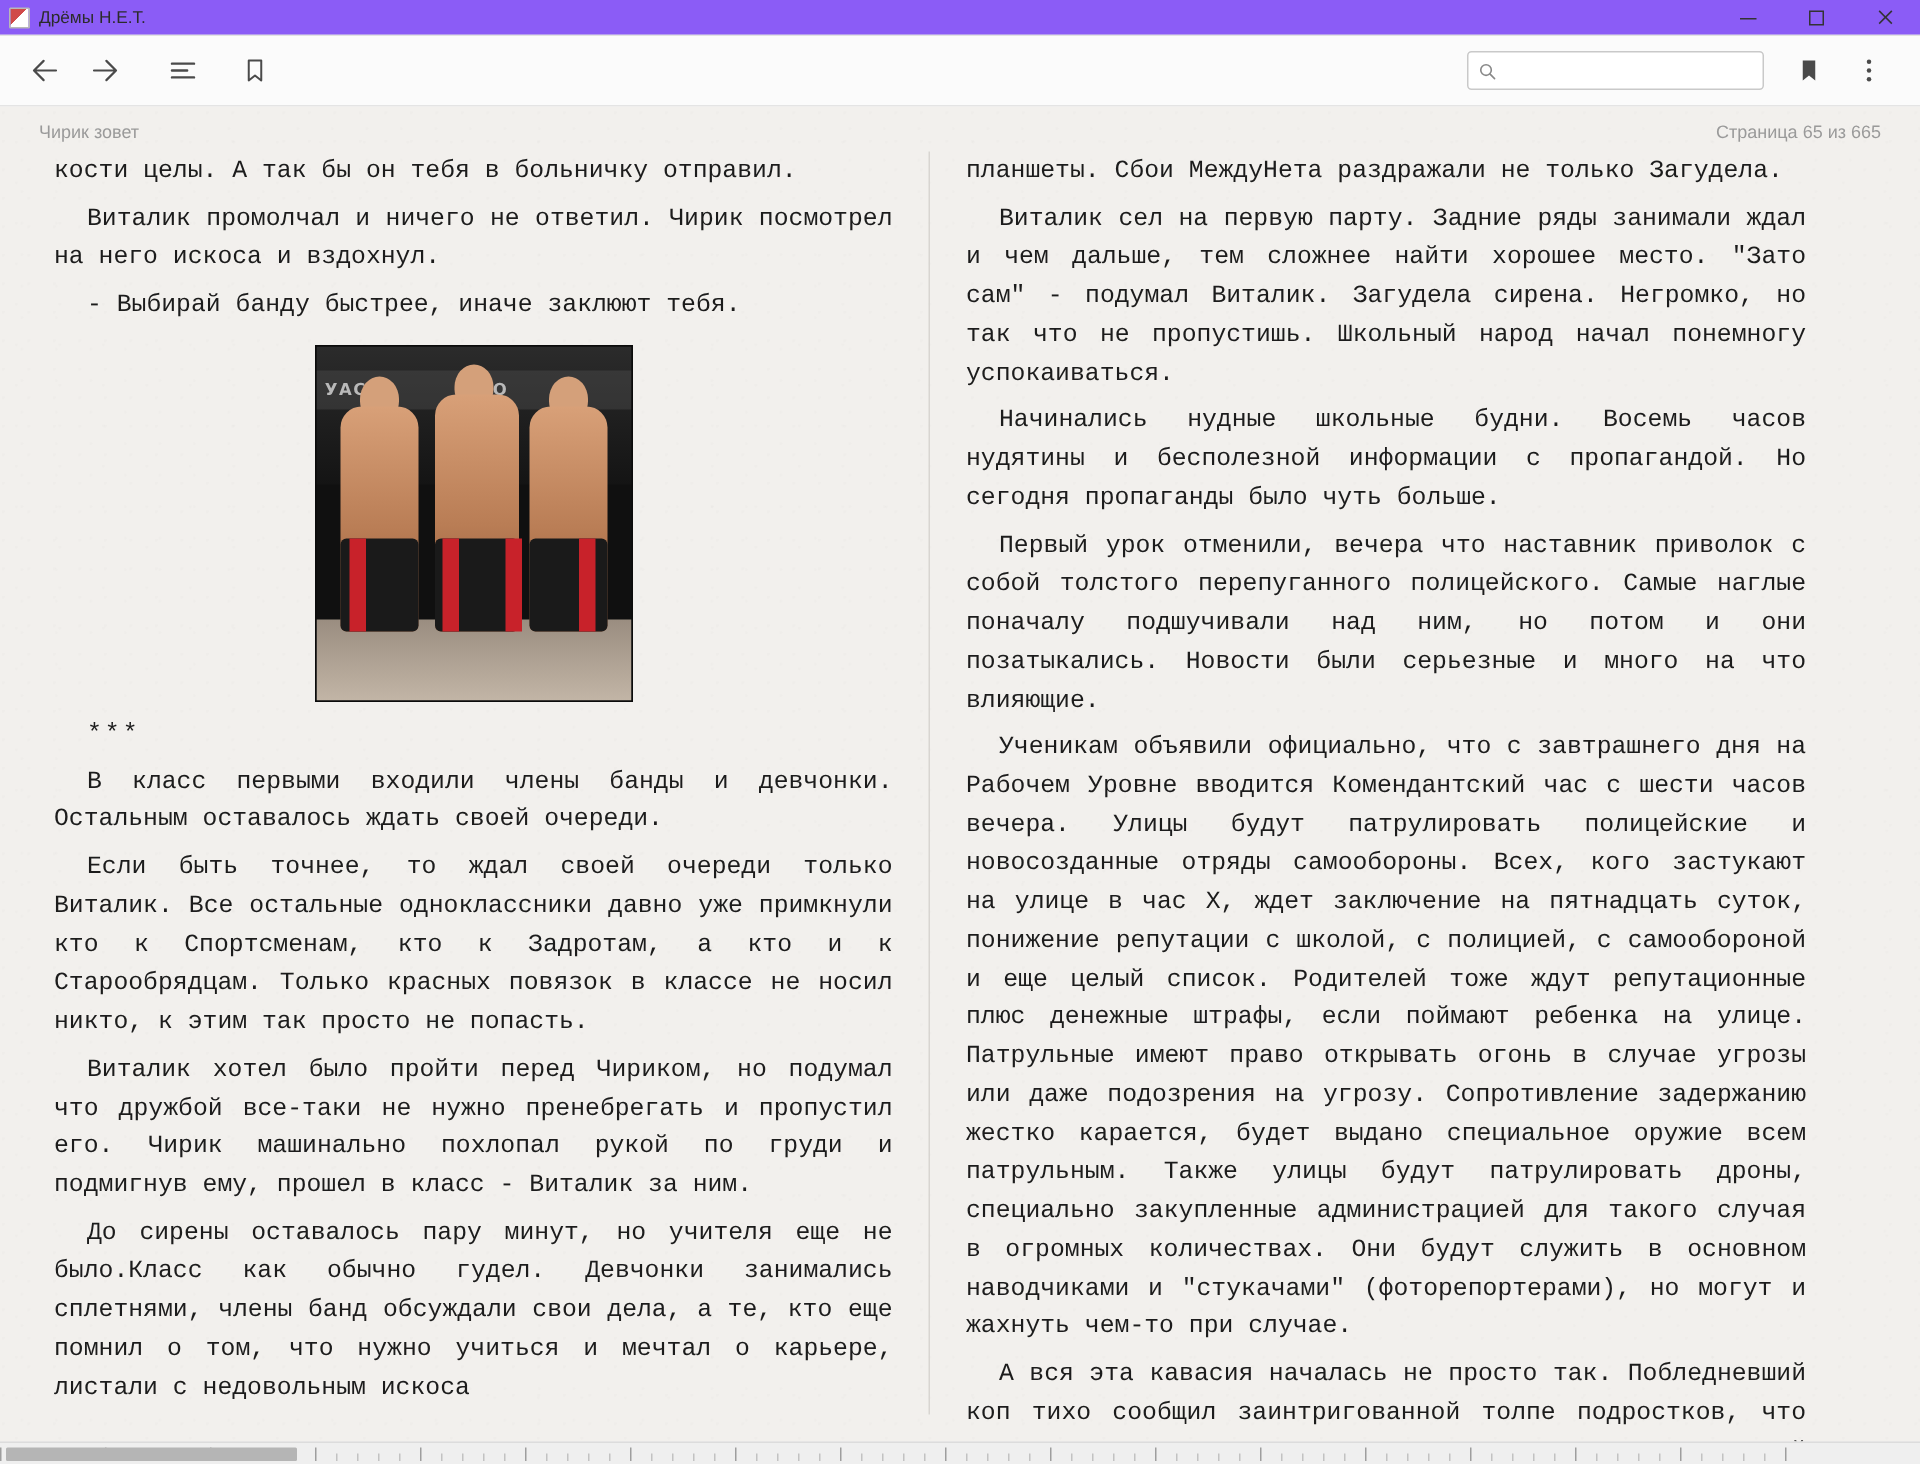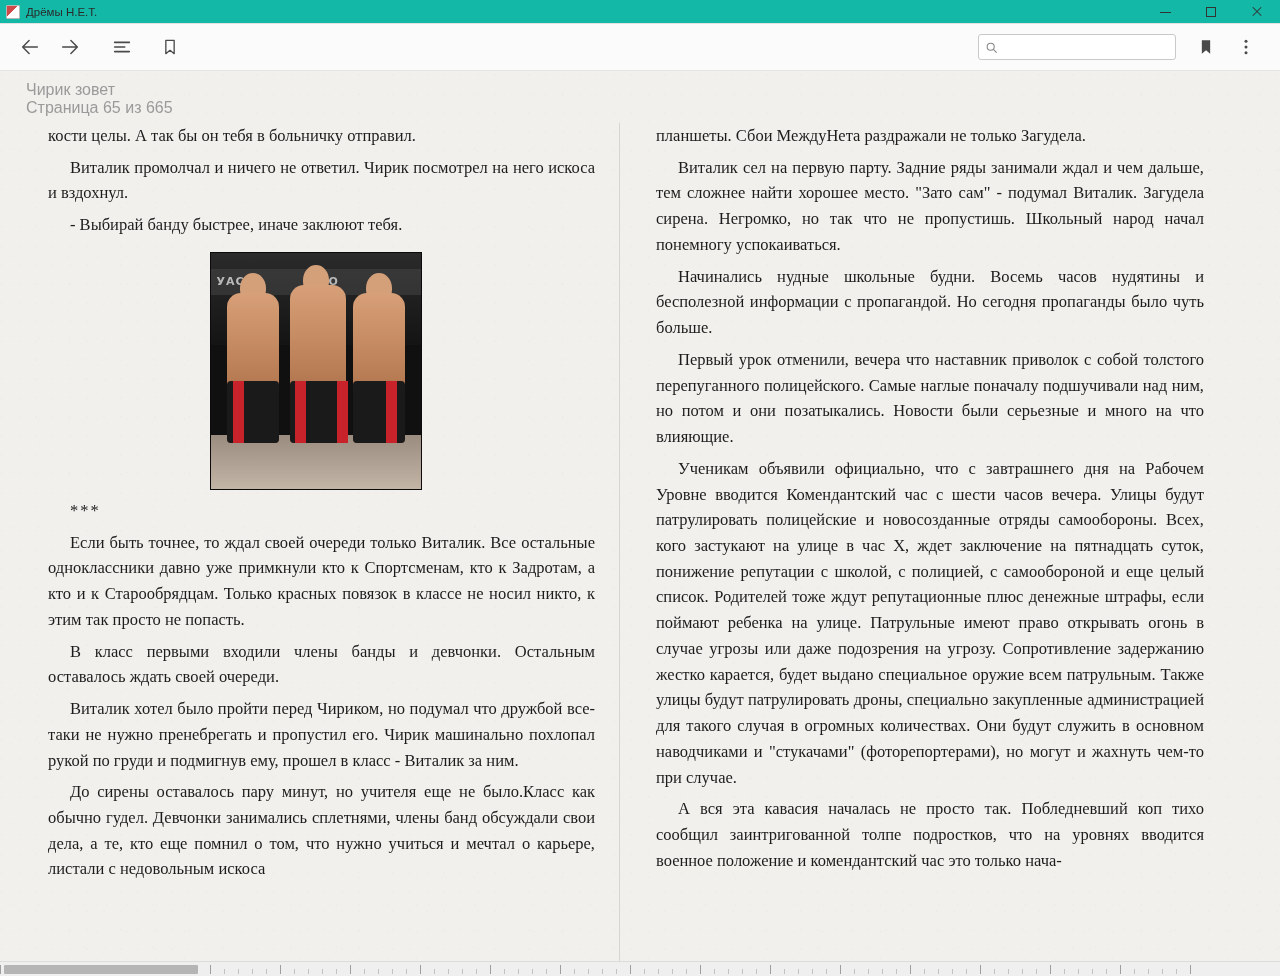--- a/index.html
+++ b/index.html
@@ -7,21 +7,21 @@
     margin: 0; padding: 0;
     width: 1280px; height: 976px;
     overflow: hidden;
     font-family: "Liberation Sans", sans-serif;
     background: #efefef;
   }
 
   
   .titlebar {
     height: 24px;
-    background: #14b8a6;
+    background: #8b5cf6;
     border-bottom: 1px solid #e2e2e2;
     display: flex;
     align-items: center;
     position: relative;
   }
   .app-icon {
     width: 14px; height: 14px;
     margin-left: 6px; margin-right: 6px;
     background: linear-gradient(135deg,#d04a4a 0%, #d04a4a 45%, #ffffff 45%, #ffffff 100%);
     border: 1px solid #b8b8b8;
@@ -101,44 +101,43 @@
       radial-gradient(circle at 13% 22%, rgba(0,0,0,0.012) 0 1px, transparent 1px),
       radial-gradient(circle at 63% 71%, rgba(0,0,0,0.012) 0 1px, transparent 1px),
       radial-gradient(circle at 37% 88%, rgba(0,0,0,0.010) 0 1px, transparent 1px);
     background-size: 17px 19px, 23px 21px, 29px 27px;
     overflow: hidden;
   }
   .reader-head {
     display: flex;
     justify-content: space-between;
     padding: 10px 26px 0 26px;
-    font-size: 16px;
+    font-size: 12px;
     color: #9a9a9a;
-    flex-direction: column;
   }
   .pages {
     display: flex;
     padding: 6px 24px 0 24px;
     height: 848px;
   }
   .page {
     width: 596px;
     padding: 0 12px;
     position: relative;
   }
   .page-left { border-right: 1px solid #d8d5d1; padding-right: 24px; }
   .page-right { padding-left: 24px; }
   .page p {
-    margin: 0 0 6px 12px;
+    margin: 0 0 6px 0;
     text-align: justify;
     text-indent: 22px;
     font-size: 16.5px;
     line-height: 1.56;
     color: #1c1c1c;
-    font-family: Liberation Serif, serif;
+    font-family: Liberation Mono, monospace;
     hyphens: manual;
   }
   .page p.noindent { text-indent: 0; }
   .sep {
     text-align: center;
     font-size: 16px;
     letter-spacing: 2px;
     color: #1c1c1c;
     margin: 10px 0 6px 0;
     text-indent: 0;
@@ -325,22 +324,22 @@
           <div class="pants p2"></div>
           <div class="pants p3"></div>
         <div class="stripe s1"></div>
           <div class="stripe s2"></div>
         <div class="stripe s4"></div>
           <div class="stripe s3"></div>
       </div>
 
       <p class="sep">***</p>
 
+      <p>В класс первыми входили члены банды и девчонки. Остальным оставалось ждать своей очереди.</p>
       <p>Если быть точнее, то ждал своей очереди только Виталик. Все остальные одноклассники давно уже примкнули кто к Спортсменам, кто к Задротам, а кто и к Старообрядцам. Только красных повязок в классе не носил никто, к этим так просто не попасть.</p>
-      <p>В класс первыми входили члены банды и девчонки. Остальным оставалось ждать своей очереди.</p>
       <p>Виталик хотел было пройти перед Чириком, но подумал что дружбой все-таки не нужно пренебрегать и пропустил его. Чирик машинально похлопал рукой по груди и подмигнув ему, прошел в класс - Виталик за ним.</p>
       <p>До сирены оставалось пару минут, но учителя еще не было.Класс как обычно гудел. Девчонки занимались сплетнями, члены банд обсуждали свои дела, а те, кто еще помнил о том, что нужно учиться и мечтал о карьере, листали с недовольным искоса</p>
     </div>
 
     <div class="page page-right">
       <p class="noindent">планшеты. Сбои МеждуНета раздражали не только Загудела.</p>
       <p>Виталик сел на первую парту. Задние ряды занимали ждал и чем дальше, тем сложнее найти хорошее место. "Зато сам" - подумал Виталик. Загудела сирена. Негромко, но так что не пропустишь. Школьный народ начал понемногу успокаиваться.</p>
       <p>Начинались нудные школьные будни. Восемь часов нудятины и бесполезной информации с пропагандой. Но сегодня пропаганды было чуть больше.</p>
       <p>Первый урок отменили, вечера что наставник приволок с собой толстого перепуганного полицейского. Самые наглые поначалу подшучивали над ним, но потом и они позатыкались. Новости были серьезные и много на что влияющие.</p>
       <p>Ученикам объявили официально, что с завтрашнего дня на Рабочем Уровне вводится Комендантский час с шести часов вечера. Улицы будут патрулировать полицейские и новосозданные отряды самообороны. Всех, кого застукают на улице в час Х, ждет заключение на пятнадцать суток, понижение репутации с школой, с полицией, с самообороной и еще целый список. Родителей тоже ждут репутационные плюс денежные штрафы, если поймают ребенка на улице. Патрульные имеют право открывать огонь в случае угрозы или даже подозрения на угрозу. Сопротивление задержанию жестко карается, будет выдано специальное оружие всем патрульным. Также улицы будут патрулировать дроны, специально закупленные администрацией для такого случая в огромных количествах. Они будут служить в основном наводчиками и "стукачами" (фоторепортерами), но могут и жахнуть чем-то при случае.</p>

